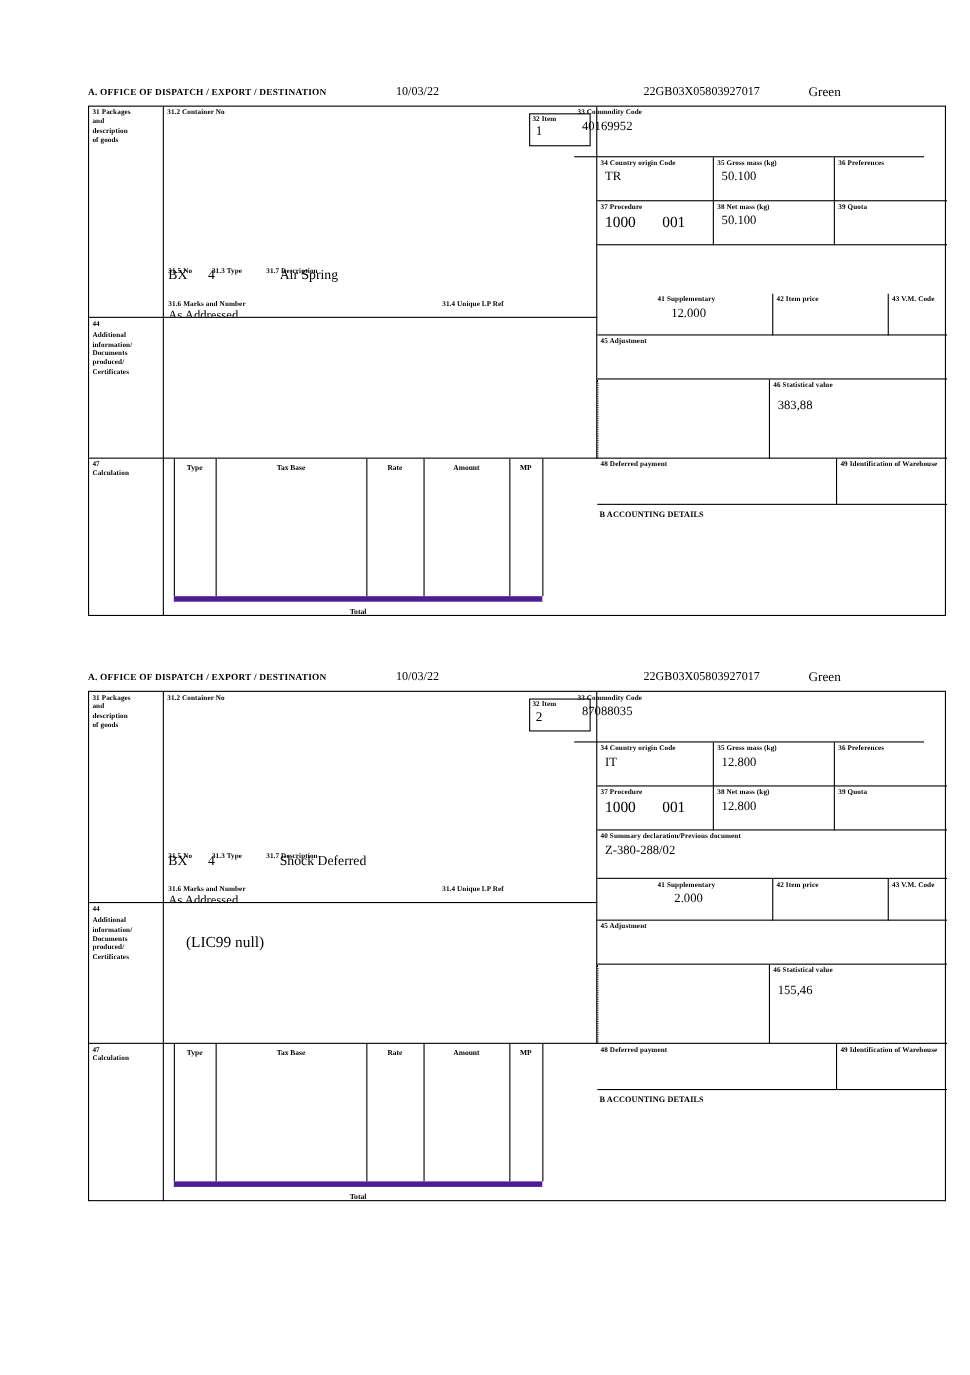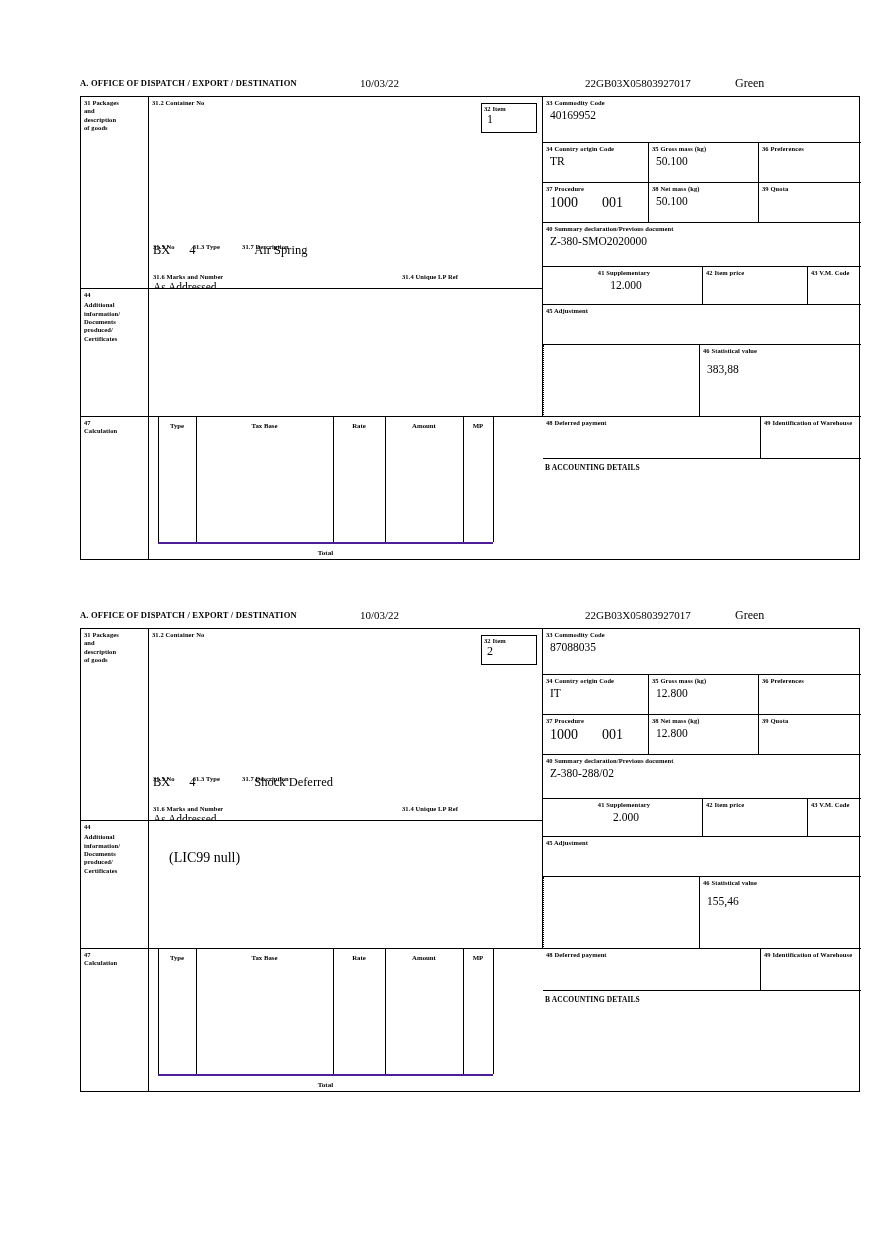--- a/index.html
+++ b/index.html
@@ -146,21 +146,21 @@
 
   .addinfo-val {
     position: absolute;
     left: 20px;
     top: 3px;
     font-size: 14px;
     margin-top: 26px;
   }
 
   
-  .box33 { left: 462px; top: 0; width: 318px; height: 46px; }
+  .box33 { left: 441px; top: 0; width: 318px; height: 46px; }
   .box34 { left: 462px; top: 46px; width: 106px; height: 40px; }
   .box35 { left: 568px; top: 46px; width: 110px; height: 40px; }
   .box36 { left: 678px; top: 46px; width: 102px; height: 40px; }
   .box37 { left: 462px; top: 86px; width: 106px; height: 40px; }
   .box38 { left: 568px; top: 86px; width: 110px; height: 40px; }
   .box39 { left: 678px; top: 86px; width: 102px; height: 40px; }
   .box40 { left: 462px; top: 126px; width: 318px; height: 44px; }
   .box41 { left: 462px; top: 170px; width: 160px; height: 38px; text-align: center; }
   .box42 { left: 622px; top: 170px; width: 105px; height: 38px; }
   .box43 { left: 727px; top: 170px; width: 53px; height: 38px; }
@@ -213,21 +213,21 @@
     width: 1px;
     height: 125px;
     border-left: 1px solid #000;
   }
   .calc-total-row {
     position: absolute;
     left: 9px;
     top: 125px;
     width: 335px;
     height: 18px;
-    border-top: 2px solid #4c1d95;
+    border-top: 5px solid #4c1d95;
     font-size: 7px;
     font-weight: bold;
     text-align: center;
     line-height: 18px;
   }
   .box48 { left: 462px; top: 320px; width: 218px; height: 42px; }
   .box49 { left: 680px; top: 320px; width: 100px; height: 42px; }
   .boxB  { left: 460px; top: 362px; width: 318px; height: 101px; }
 </style>
 </head>
@@ -317,24 +317,20 @@
       </div>
       <div class="cell box38 br bb">
         <span class="lbl">38 Net mass (kg)</span>
         <span class="val">50.100</span>
       </div>
       <div class="cell box39 bb">
         <span class="lbl">39 Quota</span>
         <span class="val"></span>
       </div>
 
-      <div class="cell box40 bb">
-        <span class="lbl">40 Summary declaration/Previous document</span>
-        <span class="val">Z-380-SMO2020000</span>
-      </div>
 
       <div class="cell box41 br bb">
         <span class="lbl">41 Supplementary</span>
         <span class="val">12.000</span>
       </div>
       <div class="cell box42 br bb">
         <span class="lbl">42 Item price</span>
         <span class="val"></span>
       </div>
       <div class="cell box43 bb">

